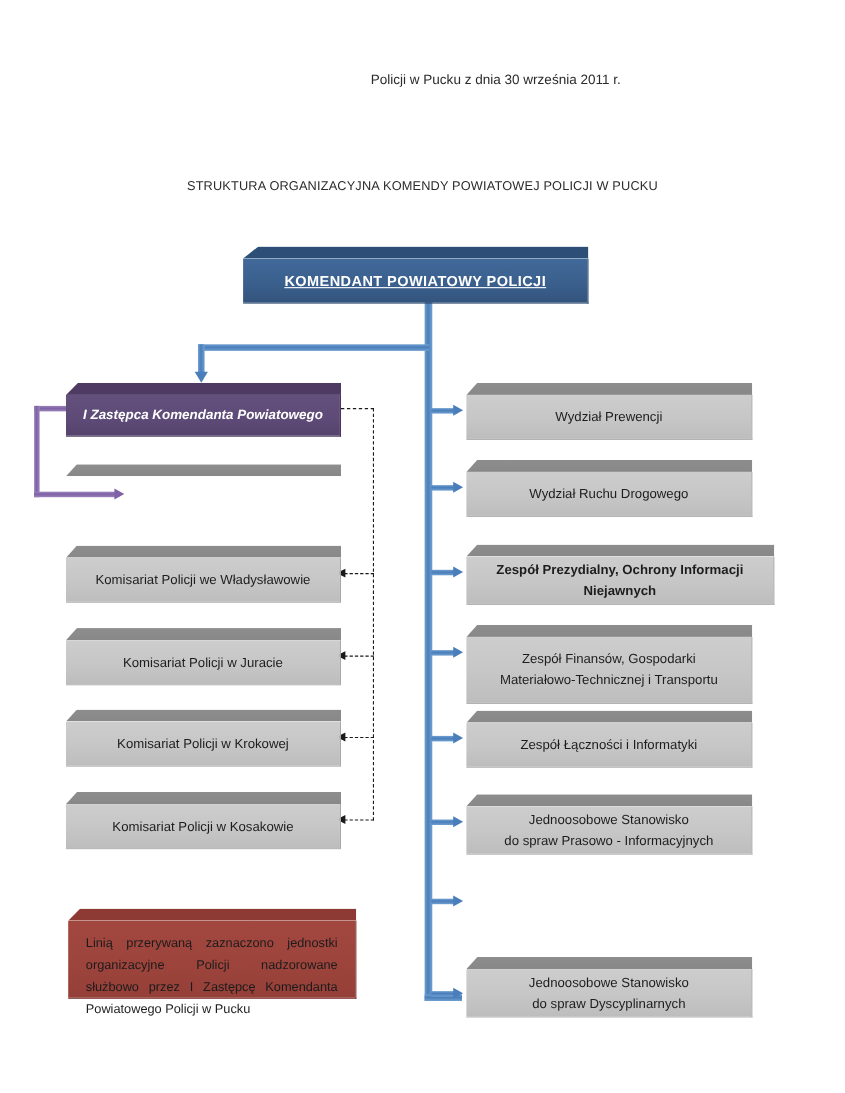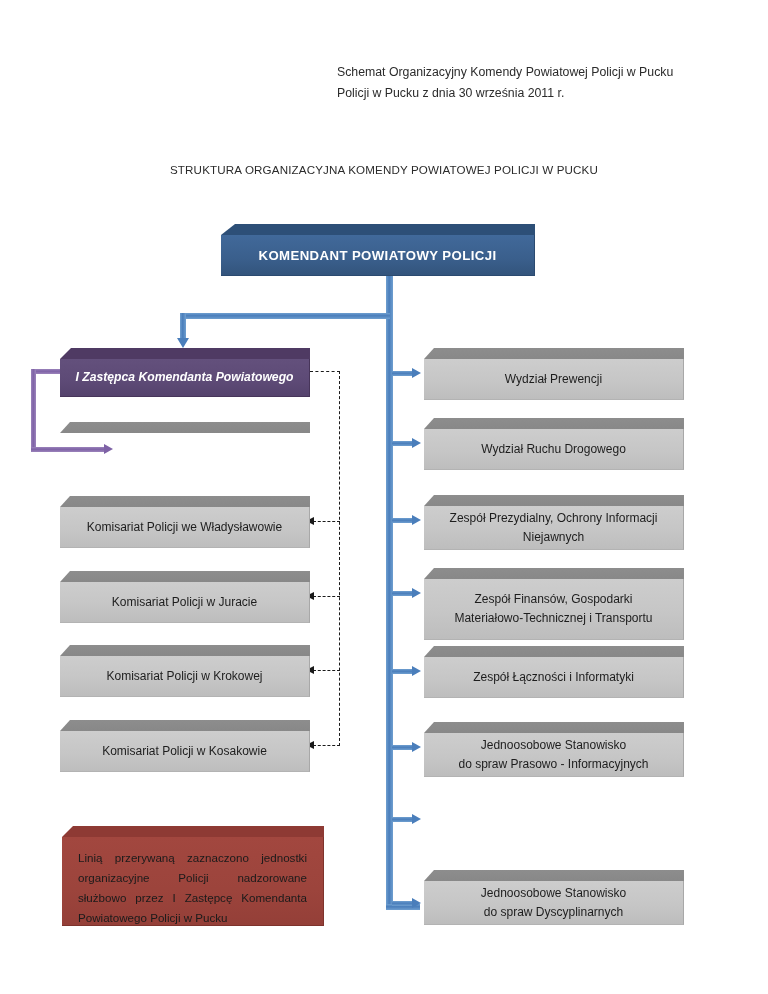--- a/index.html
+++ b/index.html
@@ -44,21 +44,21 @@
     color:#1d1d1d;font-size:12px;
   }
   
   .navy .top{
     background:#2d4f77;
     clip-path:polygon(14px 0,100% 0,100% 100%,0 100%);
   }
   .navy .body{
     background:linear-gradient(180deg,#41699a 0%,#3a5f8c 60%,#33547c 100%);
     border-right:1px solid #2b4a70;border-bottom:1px solid #2b4a70;
-    color:#ffffff;font-size:13.2px;font-weight:bold;letter-spacing:.4px;
+    color:#ffffff;font-size:13.2px;font-weight:bold;letter-spacing:.4px;text-decoration:underline;
   }
   
   .purple .top{
     background:#4f3a63;
     clip-path:polygon(11px 0,100% 0,100% 100%,0 100%);
   }
   .purple .body{
     background:linear-gradient(180deg,#63507c 0%,#5d4a76 60%,#55436d 100%);
     border-right:1px solid #47355a;border-bottom:1px solid #47355a;
     color:#ffffff;font-size:12.2px;font-weight:bold;
@@ -100,21 +100,20 @@
     width:0;height:0;border-top:4.5px solid transparent;
     border-bottom:4.5px solid transparent;border-right:8px solid #1a1a1a;
   }
 </style>
 </head>
 <body>
 
 <div id="root">
 
   <div class="hdr-block">
-    <div class="hdr-line">Schemat Organizacyjny Komendy Powiatowej Policji w Pucku</div>
     <div class="hdr-line">Policji w Pucku z dnia 30 września 2011 r.</div>
   </div>
   <div class="subtitle">STRUKTURA ORGANIZACYJNA KOMENDY POWIATOWEJ POLICJI W PUCKU</div>
 
   <div class="conn vline" style="left:386px;top:272px;width:7px;height:638px;"></div>
 
   <div class="conn hline" style="left:180px;top:313px;width:210px;height:6px;"></div>
   <div class="conn vline" style="left:180px;top:313px;width:6px;height:27px;"></div>
   <div class="conn arrow-d" style="left:177px;top:338px;"></div>
 
@@ -221,21 +220,21 @@
 
   <div class="box grey" style="left:424px;top:418px;width:260px;height:52px;">
     <div class="top"></div>
     <div class="body">
       <div>
         <span class="lbl">Wydział Ruchu Drogowego</span>
       </div>
     </div>
   </div>
 
-  <div class="box grey" style="left:424px;top:495px;width:260px;height:55px;">
+  <div class="box grey" style="left:424px;top:495px;width:280px;height:55px;font-weight:bold;">
     <div class="top"></div>
     <div class="body">
       <div>
         <span class="lbl">Zespół Prezydialny, Ochrony Informacji</span>
         <span class="lbl">Niejawnych</span>
       </div>
     </div>
   </div>
 
   <div class="box grey" style="left:424px;top:568px;width:260px;height:72px;">
@@ -271,18 +270,18 @@
   <div class="box grey" style="left:424px;top:870px;width:260px;height:55px;">
     <div class="top"></div>
     <div class="body">
       <div>
         <span class="lbl">Jednoosobowe Stanowisko</span>
         <span class="lbl">do spraw Dyscyplinarnych</span>
       </div>
     </div>
   </div>
 
-  <div class="box red" style="left:62px;top:826px;width:262px;height:100px;">
+  <div class="box red" style="left:62px;top:826px;width:262px;height:82px;">
     <div class="top"></div>
     <div class="body">Linią przerywaną zaznaczono jednostki organizacyjne Policji nadzorowane służbowo przez I Zastępcę Komendanta Powiatowego Policji w Pucku</div>
   </div>
 
 </div>
 
 </body></html>

